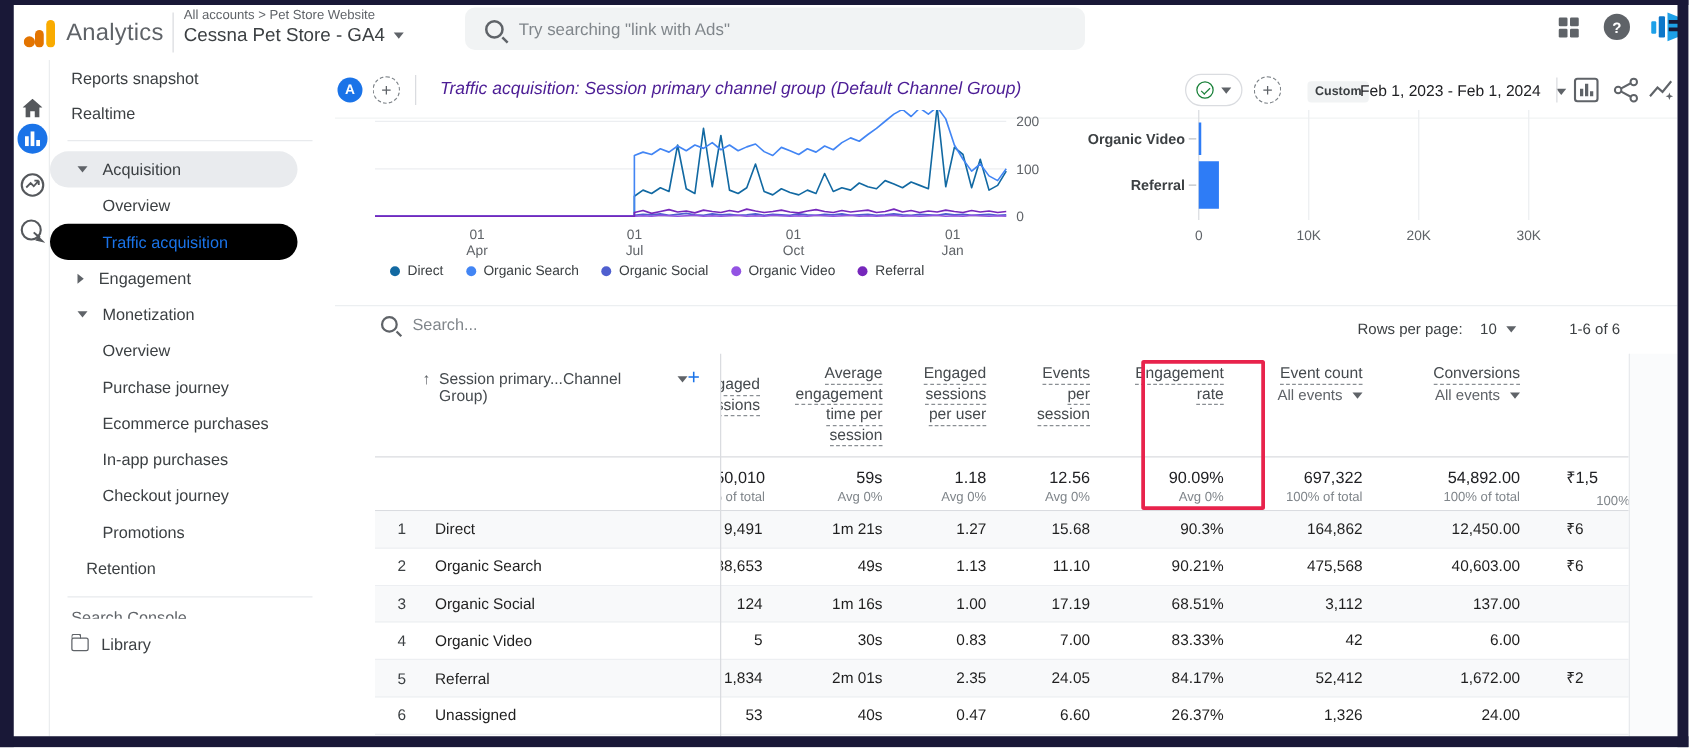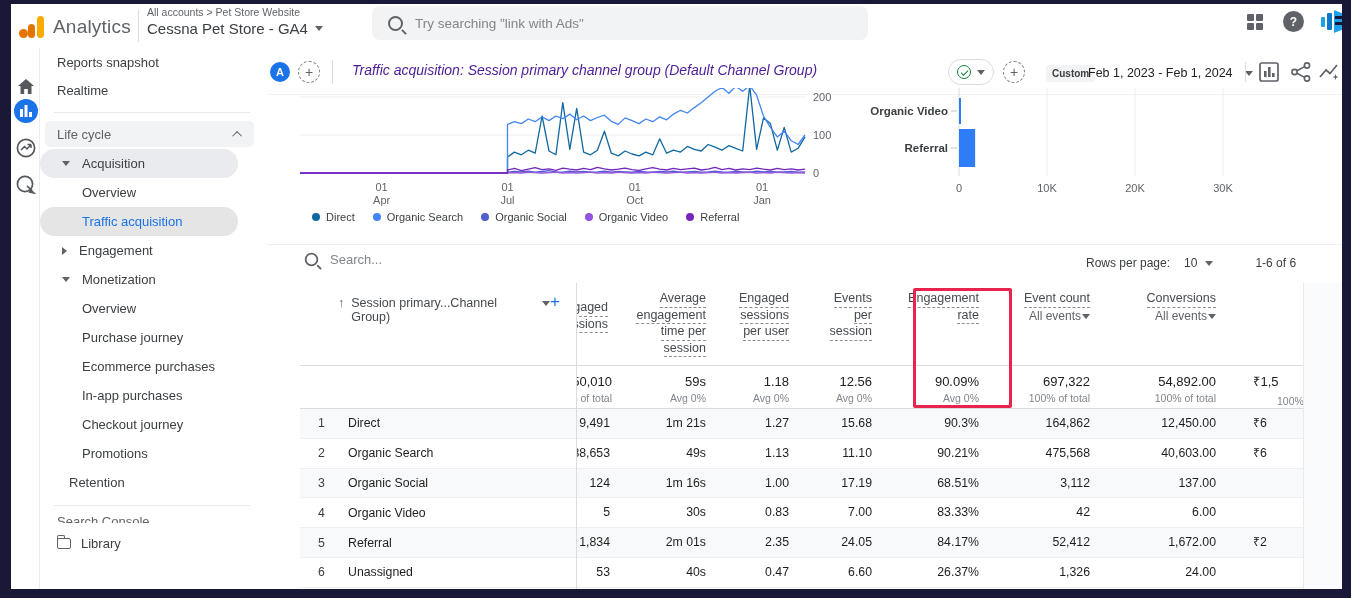--- a/index.html
+++ b/index.html
@@ -38,21 +38,21 @@
   .sidebar { position:absolute; left:40px; top:48px; width:222px; bottom:9px; background:#fff; overflow:hidden; font-size:13px; color:#3c4043; z-index:5; }
   .sb-link { height:28px; display:flex; align-items:center; padding-left:17px; cursor:pointer; }
   .sb-div { height:1px; background:#e8eaed; margin:8px 12px 8px 14px; }
   .section-head { height:26px; margin:0 8px 2px 5px; background:#f1f3f4; border-radius:5px; display:flex; align-items:center; justify-content:space-between; padding:0 12px; color:#5f6368; }
   .chevup { width:7px; height:7px; border-left:1.6px solid #5f6368; border-top:1.6px solid #5f6368; transform:rotate(45deg) translateY(2px); }
   .nav-item { height:29px; display:flex; align-items:center; }
   .nav-item.kind-group { padding-left:22px; gap:12px; }
   .nav-item.kind-child { padding-left:42px; }
   .nav-item.kind-item { padding-left:29px; }
   .nav-item.hl { background:#e9ebee; border-radius:16px; margin-right:24px; }
-  .nav-item.active { background:#e5e5e5; border-radius:16px; margin-right:24px; color:#1a73e8; }
+  .nav-item.active { background:#000000; border-radius:16px; margin-right:24px; color:#1a73e8; }
   .cdown { width:0; height:0; border-left:4px solid transparent; border-right:4px solid transparent; border-top:5px solid #5f6368; }
   .cright { width:0; height:0; border-top:4px solid transparent; border-bottom:4px solid transparent; border-left:5px solid #5f6368; }
   .clipped-label { height:9px; overflow:hidden; padding-left:17px; color:#5f6368; margin-top:5px; }
   .lib-row { height:28px; display:flex; align-items:center; padding-left:17px; gap:10px; margin-top:6px; }
   .folder { width:14px; height:11px; border:1.6px solid #5f6368; border-radius:2px; position:relative; }
   .folder:before { content:""; position:absolute; top:-4px; left:-1px; width:6px; height:3px; border:1.6px solid #5f6368; border-bottom:none; border-radius:2px 2px 0 0; }
 
   
   .main { position:absolute; left:262px; top:48px; right:9px; bottom:9px; background:#fff; }
   .achip { position:absolute; left:8px; top:14px; width:20px; height:20px; border-radius:50%; background:#1a73e8; color:#fff; font-size:11px; font-weight:bold; display:flex; align-items:center; justify-content:center; }
@@ -85,21 +85,21 @@
 
   .tablewrap { position:absolute; left:38px; top:235px; width:1003px; bottom:0; }
   .headerRow { display:flex; height:83px; border-bottom:1px solid #dadce0; }
   .hc0 { width:276px; flex:none; display:flex; align-items:flex-start; padding-top:13px; padding-left:38px; font-size:12.5px; color:#5f6368; }
   .hc0 .lbl { margin:0 7px; color:#454a4e; }
   .hc0 .plus { color:#1a73e8; font-size:17px; margin-left:auto; margin-right:16px; margin-top:-4px; }
   .hcell { flex:none; position:relative; font-size:12.5px; color:#454a4e; }
   .hlines { padding-top:9px; padding-right:6px; text-align:right; }
   .hlines > div { margin-bottom:3.5px; line-height:13px; white-space:nowrap; }
   .dash { border-bottom:1px dashed #8a8f94; padding-bottom:1.5px; }
-  .filt { margin-top:4px; padding-right:6px; font-size:12px; color:#5f6368; display:flex; justify-content:flex-end; align-items:center; gap:1px; }
+  .filt { margin-top:4px; padding-right:6px; font-size:12px; color:#5f6368; display:flex; justify-content:flex-end; align-items:center; gap:8px; }
   .hcell.clipL { overflow:hidden; }
   .hcell.clipL .hlines { position:absolute; right:2px; top:9px; }
 
   .totalsRow { display:flex; height:43px; border-bottom:1px solid #dadce0; }
   .tc0 { width:276px; flex:none; }
   .tcell { flex:none; position:relative; }
   .tin { text-align:right; padding-right:6px; padding-top:8px; }
   .tval { font-size:13px; color:#202124; line-height:15px; white-space:nowrap; }
   .tsub { font-size:10.5px; color:#80868b; margin-top:3px; white-space:nowrap; }
   .tcell.clipL { overflow:hidden; }
@@ -184,24 +184,20 @@
           <circle cx="9" cy="9" r="7.6" fill="none" stroke="#55585c" stroke-width="1.7"></circle>
           <path d="M11 11 L18 18 L13.5 17 L15.5 14.5 Z" fill="#55585c" stroke="#55585c" stroke-width="1.4"></path>
         </svg>
     </div>
   </div>
 
   <div class="sidebar">
     <div class="sb-link">Reports snapshot</div>
     <div class="sb-link">Realtime</div>
     <div class="sb-div"></div>
-    <div class="section-head">
-      <span>Life cycle</span>
-      <span class="chevup"></span>
-    </div>
     <div id="sidebarNav">
         <div class="nav-item kind-group hl">
           <span class="cdown"></span>
           <span>Acquisition</span>
         </div>
         <div class="nav-item kind-child">
           <span>Overview</span>
         </div>
         <div class="nav-item kind-child active">
           <span>Traffic acquisition</span>

